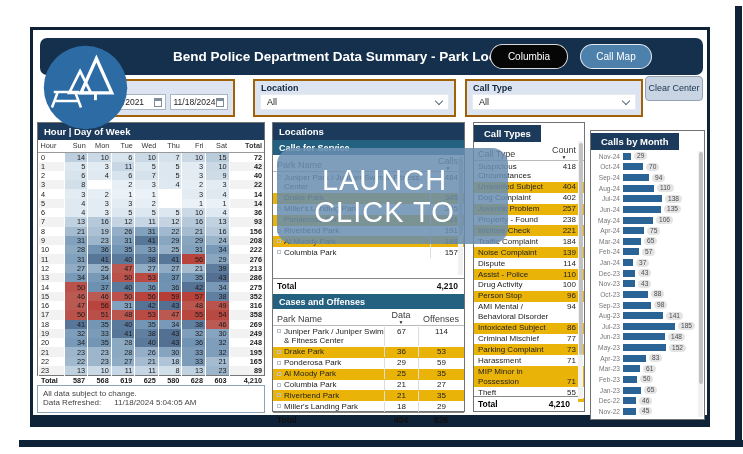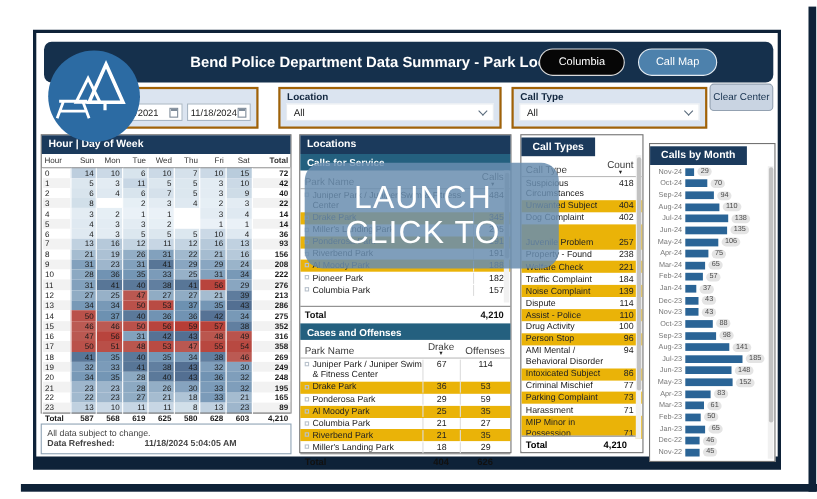--- a/index.html
+++ b/index.html
@@ -79,21 +79,21 @@
 
   
   .sb{position:absolute;width:5px;background:#f1f1f1;}
   .sb .thumb{position:absolute;left:0.5px;width:4px;background:#c2c2c2;border-radius:2px;cursor:pointer;}
 
   
   .overlay{position:absolute;left:244px;top:118px;width:231px;height:96px;background:rgba(104,141,175,0.85);border-radius:16px;z-index:6;display:flex;flex-direction:column;align-items:center;justify-content:center;color:#fff;font-size:29px;line-height:1.12;letter-spacing:1px;padding-right:16px;cursor:pointer;}
 
   
   .note-l1{font-size:8px;color:#444;padding:3px 0 0 5px;}
-  .note-l2{font-size:8px;color:#444;padding-left:5px;display:flex;gap:27px;font-weight:bold;}
+  .note-l2{font-size:8px;color:#444;padding-left:5px;display:flex;gap:13px;}
 </style>
 </head>
 <body>
 
 <div class="page">
   <div class="dash">
 
     <div class="band">
       <div class="title">Bend Police Department Data Summary - Park Locations</div>
       <div class="btn btn-summary">Columbia</div>
@@ -496,41 +496,34 @@
           <div class="trow alt">
             <span class="tname">
               <span class="marker"></span>
               <span>Al Moody Park</span>
             </span>
             <span class="tval">188</span>
           </div>
           <div class="trow">
             <span class="tname">
               <span class="marker"></span>
-              <span>Pioneer Park</span>
-            </span>
-            <span class="tval">182</span>
-          </div>
-          <div class="trow">
-            <span class="tname">
-              <span class="marker"></span>
               <span>Columbia Park</span>
             </span>
             <span class="tval">157</span>
           </div>
         </div>
       <div class="trow-total">
         <span class="tname">Total</span>
         <span class="tval" style="border-left:none;">4,210</span>
       </div>
       <div class="subbar" style="margin-top:2px;">Cases and Offenses</div>
       <div class="thead">
         <span class="th-name">Park Name</span>
         <span class="th-num" style="width:34px;align-items:center;padding-right:0;">
-          <span>Drake</span>
+          <span>Data</span>
           <span class="arrow">▼</span>
         </span>
         <span class="th-num" style="width:46px;align-items:center;padding-right:0;">
           <span>Offenses</span>
         </span>
       </div>
       <div id="co-rows">
           <div class="trow">
             <span class="tname">
               <span class="marker"></span>
@@ -614,21 +607,21 @@
           </div>
           <div class="trow alt">
             <span class="tname" style="padding-left: 4px;">Unwanted Subject</span>
             <span class="ct-val">404</span>
           </div>
           <div class="trow">
             <span class="tname" style="padding-left: 4px;">Dog Complaint</span>
             <span class="ct-val">402</span>
           </div>
           <div class="trow alt">
-            <span class="tname" style="padding-left: 4px; margin-top: 12px;">Juvenile Problem</span>
+            <span class="tname" style="padding-left: 4px;">Juvenile Problem</span>
             <span class="ct-val">257</span>
           </div>
           <div class="trow">
             <span class="tname" style="padding-left: 4px;">Property - Found</span>
             <span class="ct-val">238</span>
           </div>
           <div class="trow alt">
             <span class="tname" style="padding-left: 4px;">Welfare Check</span>
             <span class="ct-val">221</span>
           </div>

